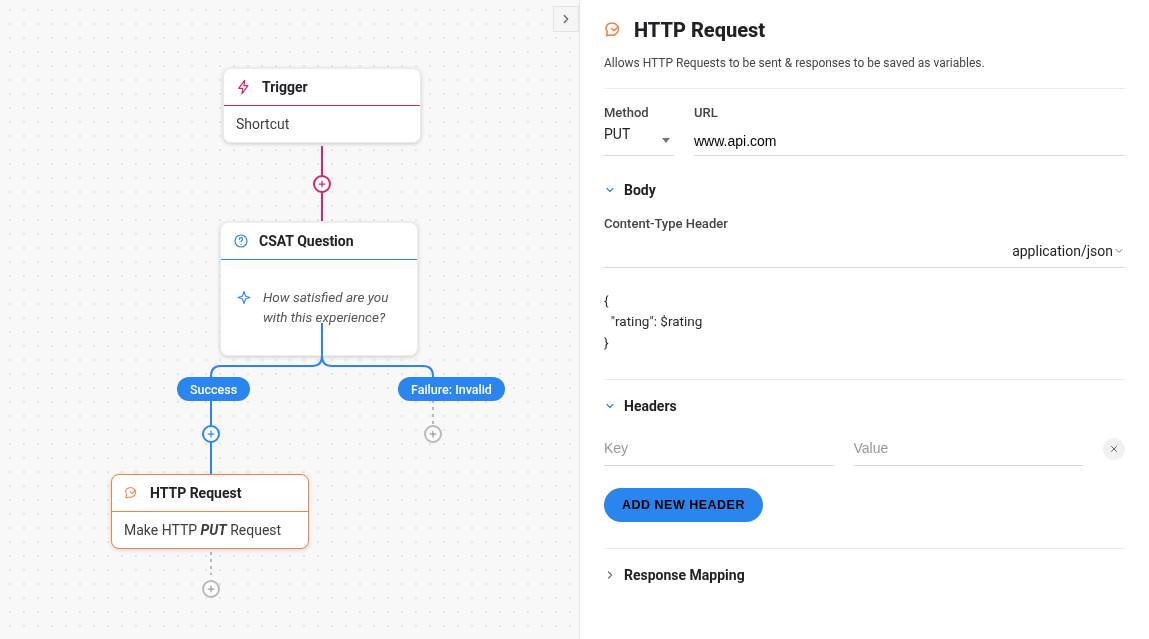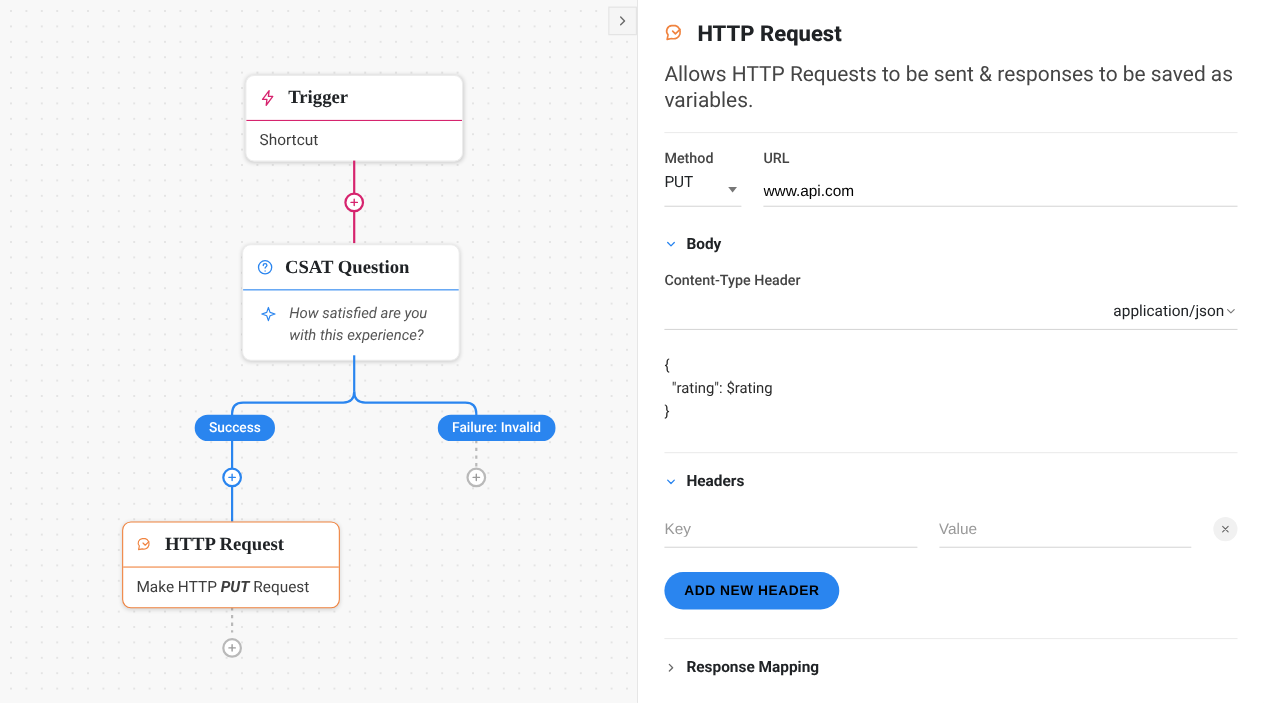--- a/index.html
+++ b/index.html
@@ -13,30 +13,30 @@
     background-size: 14px 14px;
     background-position: 3px 3px;
   }
   .canvas-inner { position:absolute; inset:0; }
 
   .collapse-toggle { position:absolute; top:6px; right:0; width:26px; height:26px; background:#f5f5f5; border:1px solid #e3e3e3; display:flex; align-items:center; justify-content:center; cursor:pointer; color:#6b6b6b; }
   .collapse-toggle svg{width:14px;height:14px;}
 
   
   .node { position:absolute; background:#fff; border-radius:8px; box-shadow:0 1px 4px rgba(0,0,0,.18); border:1px solid #ececec; }
-  .node-header { display:flex; align-items:center; gap:10px; padding:10px 12px; font-weight:700; font-size:17px;font-family:Liberation Serif, serif; }
+  .node-header { display:flex; align-items:center; gap:10px; padding:10px 12px; font-weight:700; font-size:14px; }
   .node-body { border-top:1px solid; padding:10px 12px; font-size:14px; color:#3e3e3e; }
 
   .n-trigger { left:223px; top:68px; width:198px; }
   .n-trigger .node-header svg{ color:#d6246e; }
   .n-trigger .node-body{ border-color:#d6246e; }
 
   .n-csat { left:220px; top:222px; width:198px; }
   .n-csat .node-header svg{ color:#2a85ef; }
-  .n-csat .node-body{ border-color:#2a85ef; display:flex; gap:10px; align-items:flex-start; padding:12px 14px; }
+  .n-csat .node-body{ border-color:#2a85ef; display:flex; gap:10px; align-items:flex-start; padding:28px 14px; }
   .n-csat .q { font-style:italic; font-size:13.5px; line-height:1.45; color:#555; }
   .n-csat .sparkle{ color:#2a85ef; flex-shrink:0; margin-top:2px;}
 
   .n-http { left:111px; top:474px; width:198px; border:1.5px solid #f0833f; box-shadow:0 1px 4px rgba(0,0,0,.15); }
   .n-http .node-header svg{ color:#f0833f; }
   .n-http .node-body{ border-color:#f0833f; }
   .n-http .body-text em{ font-weight:700; font-style:italic; }
   .edge-trigger-csat { left:321px; top:146px; height:75px; border-color:#d6246e; }
 
   
@@ -53,21 +53,21 @@
 
   
   svg.branch-svg{ position:absolute; pointer-events:none; }
   .branch-line-blue{ stroke:#2a85ef; stroke-width:2; fill:none; }
   .branch-line-gray{ stroke:#b9b9b9; stroke-width:2; fill:none; stroke-dasharray:3 4;}
 
   
   .panel { width:570px; border-left:1px solid #e6e6e6; padding: 18px 24px 10px 24px; overflow:auto; }
   .panel h1{ font-size:20px; font-weight:800; display:flex; gap:10px; align-items:center; }
   .panel h1 svg{ color:#f0833f; width:20px; height:20px;}
-  .panel .desc{ font-size:19px; color:#454545; margin:14px 0 16px; padding-bottom:18px; border-bottom:1px solid #ececec;}
+  .panel .desc{ font-size:12px; color:#454545; margin:14px 0 16px; padding-bottom:18px; border-bottom:1px solid #ececec;}
   .form-row{ display:flex; gap:20px; }
   .field{ display:flex; flex-direction:column; gap:6px; }
   .field label{ font-size:13px; color:#444; font-weight:500;}
   .select{ height:30px; border:none; border-bottom:1px solid #d7d7d7; font-size:14px; background:transparent; padding-right:20px; cursor:pointer; position:relative;}
   .select-wrap{ position:relative; width:70px;}
   .select-wrap::after{ content:""; position:absolute; right:4px; top:12px; border-left:4px solid transparent; border-right:4px solid transparent; border-top:5px solid #777; pointer-events:none;}
   .input { height:30px; border:none; border-bottom:1px solid #d7d7d7; font-size:14px; background:transparent; width:100%;}
 
   .section{ margin-top:26px; }
   .sec-toggle{ display:flex; gap:8px; align-items:center; font-weight:700; font-size:14px; cursor:pointer;}

